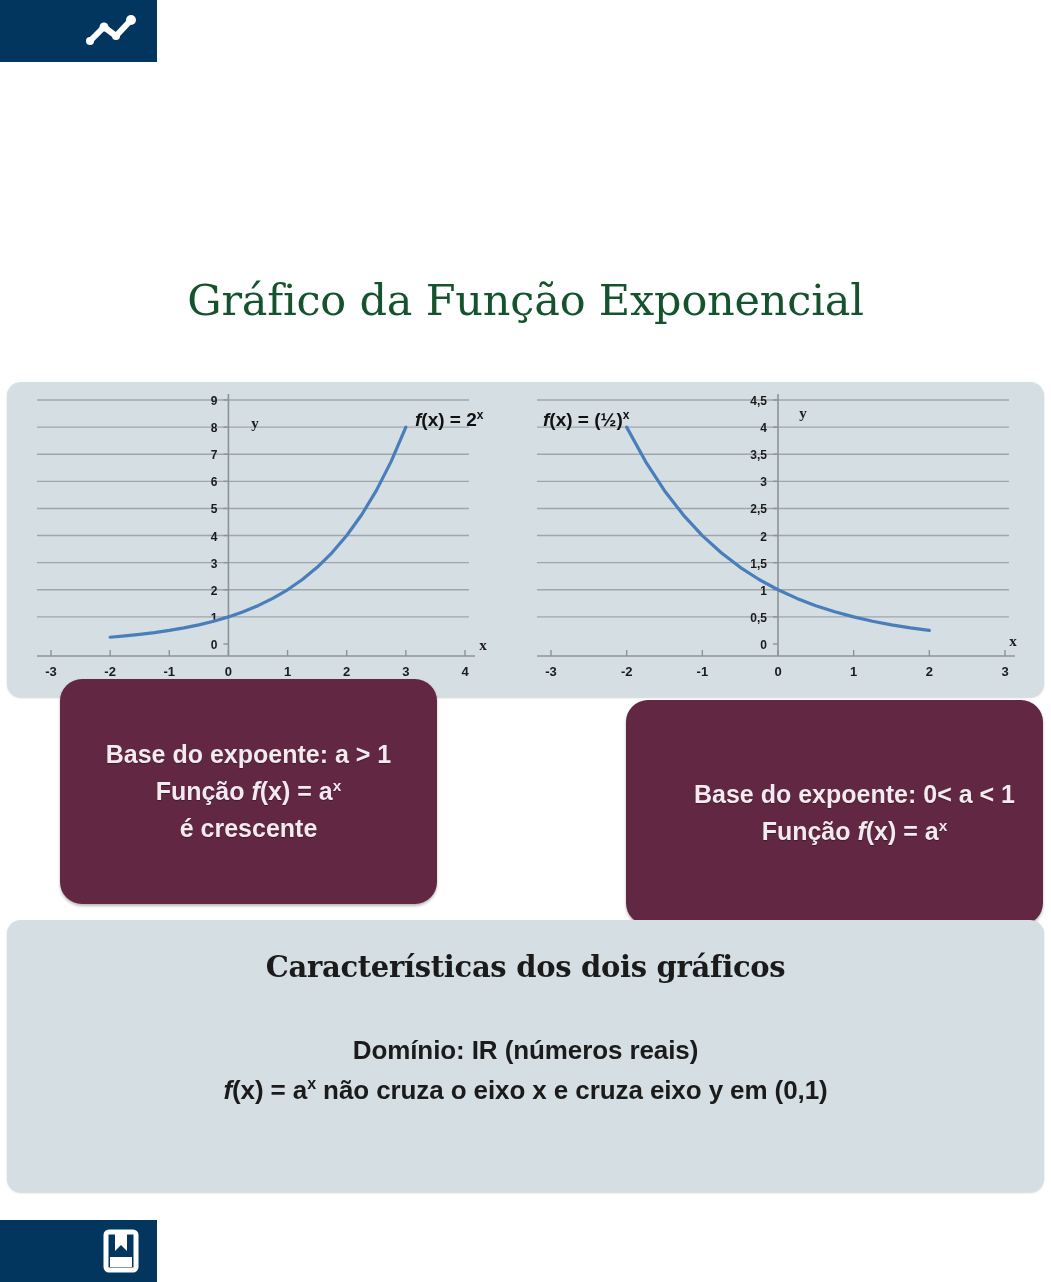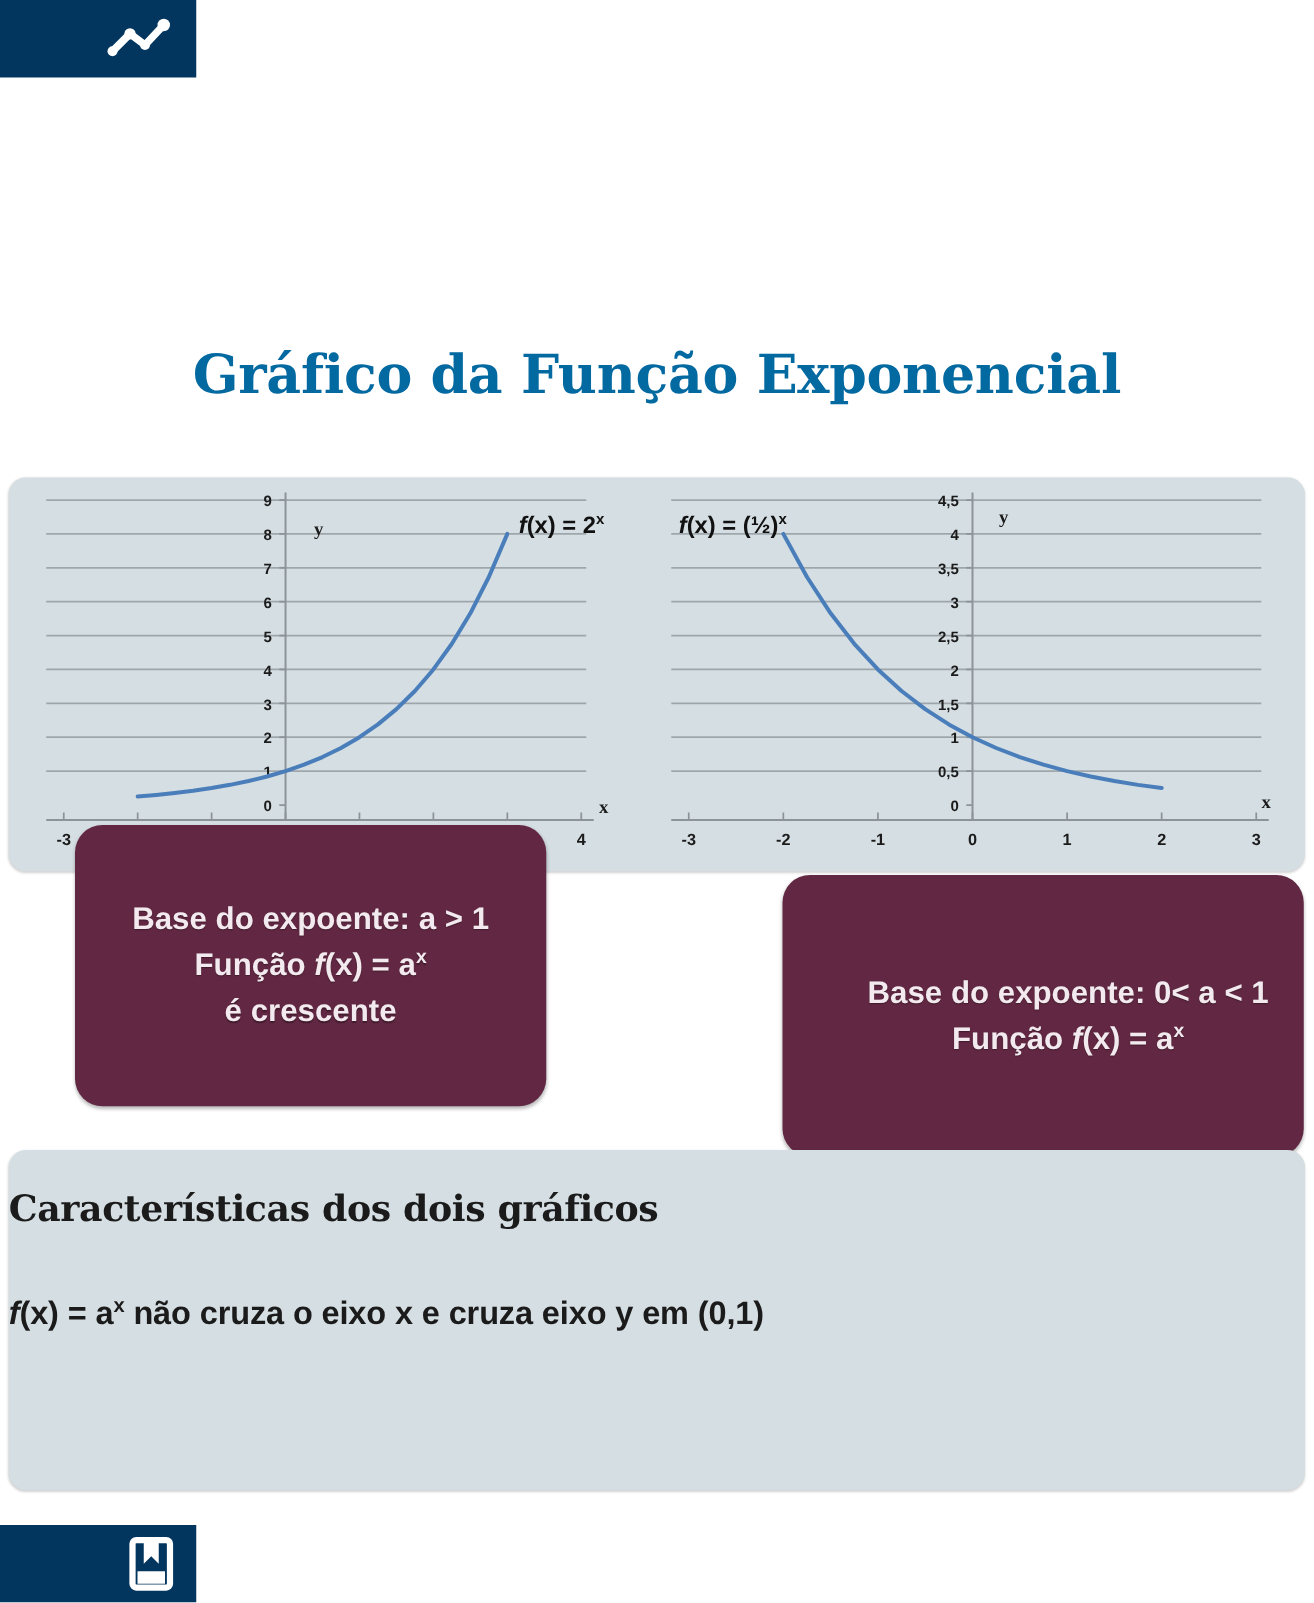--- a/index.html
+++ b/index.html
@@ -39,23 +39,23 @@
   .chip svg { display: block; }
 
   
   .page-title {
     position: absolute;
     left: 0; right: 0;
     top: 275px;
     text-align: center;
     font-family: "DejaVu Serif", serif;
     font-size: 43px;
-    font-weight: 700;
+    font-weight: 400;
     letter-spacing: -0.2px;
-    color: #0369a1;
+    color: #14532d;
     text-shadow: 0 1px 0 rgba(255,255,255,0.55);
   }
 
   
   .panel {
     position: absolute;
     background: #d5dee2;
     border-radius: 14px;
     box-shadow: 0 1px 2px rgba(0,0,0,0.18);
   }
@@ -88,30 +88,30 @@
     display: flex;
     flex-direction: column;
     align-items: center;
     justify-content: center;
     text-align: center;
     font-size: 25px;
     font-weight: 700;
     line-height: 1.48;
     text-shadow: 0 1px 1px rgba(0,0,0,0.35);
   }
-  .callout-left  { left: 60px;  top: 660px; width: 377px; height: 225px; }
+  .callout-left  { left: 60px;  top: 679px; width: 377px; height: 225px; }
   .callout-right { left: 626px; top: 700px; width: 377px; height: 225px; padding-left: 40px; }
   .callout .ital { font-style: italic; }
   .callout sup { font-size: 0.62em; vertical-align: super; line-height: 0; }
 
   
   .bottom-inner {
     position: absolute;
     left: 0; right: 0; top: 30px;
-    text-align: left;
+    text-align: center;
     color: #1b1b1b;
   }
   .bottom-heading {
     font-family: "DejaVu Serif", serif;
     font-size: 29px;
     font-weight: 700;
     letter-spacing: -0.3px;
     margin-bottom: 46px;
   }
   .bottom-line {
@@ -262,20 +262,21 @@
 </div>
 
 <div class="callout callout-right">
   <div>Base do expoente: 0&lt; a &lt; 1</div>
   <div><span>Função </span><span class="ital">f</span><span>(x) = a</span><sup>x</sup></div>
 </div>
 
 <div class="panel panel-bottom">
   <div class="bottom-inner">
     <div class="bottom-heading">Características dos dois gráficos</div>
+    <div class="bottom-line">Domínio: IR (números reais)</div>
     <div class="bottom-line"><span class="ital">f</span><span>(x) = a</span><sup>x</sup><span> não cruza o eixo x e cruza eixo y em (0,1)</span></div>
   </div>
 </div>
 
 <div class="chip chip-bottom">
   <span>
     <svg width="36" height="44" viewBox="0 0 36 44">
       <rect x="3" y="3" width="30" height="38" rx="3" ry="3" fill="none" stroke="#ffffff" stroke-width="5"></rect>
       <path d="M12 5 L12 22 L18 16 L24 22 L24 5 Z" fill="#ffffff"></path>
       <path d="M7 28 L29 28 L29 38 L7 38 Z" fill="#ffffff"></path>

